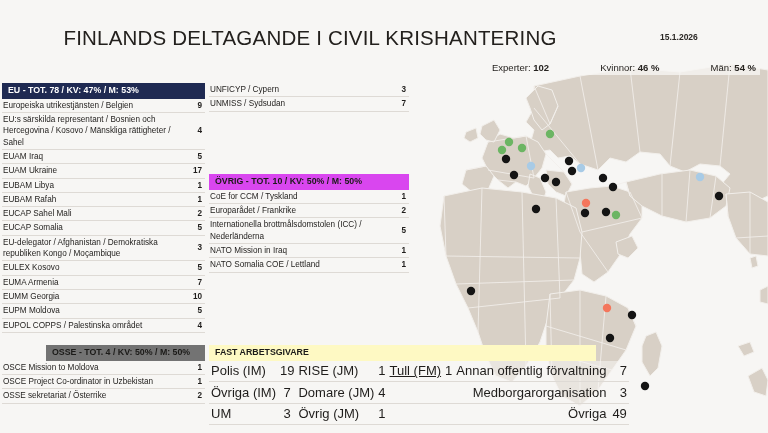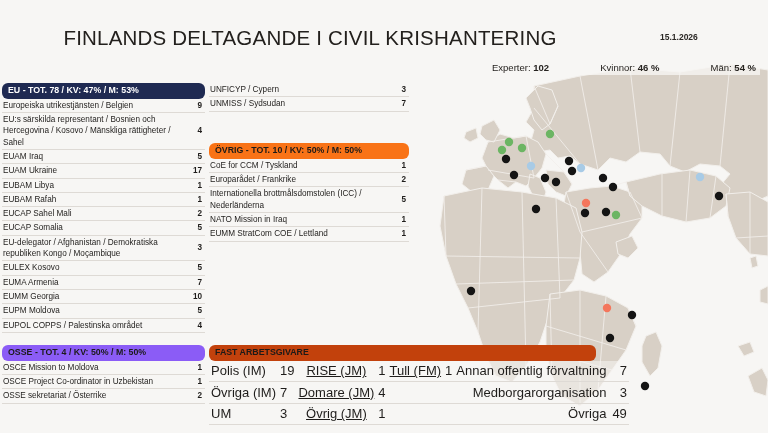--- a/index.html
+++ b/index.html
@@ -58,27 +58,26 @@
   #header-stats .stat b { font-weight: 700; }
 
   
   .panel { position: absolute; }
   .panel-head {
     font-size: 8.8px;
     font-weight: 700;
     padding: 3px 5px 3px 6px;
     line-height: 1.1;
     white-space: nowrap;
-    border-radius: 6px;
   }
   .panel-head.eu   { background: #1f2a52; color: #ffffff; }
   .panel-head.fn   { background: #f4765c; color: #1b1a18; }
-  .panel-head.ovrig{ background: #f97316; color: #1b1a18; }
-  .panel-head.osse { background: #8b5cf6; color: #1b1a18; }
-  .panel-head.fast { background: #c2410c; color: #1b1a18; }
+  .panel-head.ovrig{ background: #d946ef; color: #1b1a18; margin-top: 31px; }
+  .panel-head.osse { background: #737373; color: #1b1a18; margin-left: 44px; }
+  .panel-head.fast { background: #fef9c3; color: #1b1a18; }
 
   .rows { }
   .row {
     display: flex;
     align-items: center;
     border-bottom: 1px solid #dedad5;
     font-size: 8.2px;
     color: #1f1d1b;
     line-height: 1.38;
     padding: 1px 0 1px 0;
@@ -107,22 +106,22 @@
     background: rgba(247,246,244,0.55);
   }
   #fast-table td {
     border-bottom: 1px solid #dedad5;
     padding: 1.5px 2px;
     line-height: 1.35;
     vertical-align: top;
     white-space: nowrap;
   }
   #fast-table td.c1 { width: 86px; text-align: left; }
-  #fast-table td.c2 { width: 36px; }
-  #fast-table td.c3 { width: 68px; text-align: center; text-decoration: underline; }
+  #fast-table td.c2 { width: 36px; text-align: center; }
+  #fast-table td.c3 { width: 68px; text-align: left; }
   #fast-table td.c4 { width: 20px; text-align: center; }
   #fast-table td.c5 { width: 52px; text-align: left; text-decoration: underline; }
   #fast-table td.c6 { width: 10px; text-align: center; }
   #fast-table td.c7 { text-align: right; padding-right: 4px; }
   #fast-table td.c8 { width: 16px; text-align: right; }
   #fast-table tr:last-child td { border-bottom: 1px solid #dedad5; }
 </style>
 </head>
 <body>
 
@@ -329,21 +328,21 @@
         </div>
         <div class="row multi">
           <span class="label">Internationella brottmålsdomstolen (ICC) / Nederländerna</span>
           <span class="val">5</span>
         </div>
         <div class="row">
           <span class="label">NATO Mission in Iraq</span>
           <span class="val">1</span>
         </div>
         <div class="row">
-          <span class="label">EUMM StratCom COE / Lettland</span>
+          <span class="label">NATO Somalia COE / Lettland</span>
           <span class="val">1</span>
         </div>
       </div>
   </div>
 
   <div class="panel" style="left:2px; top:345px; width:203px;">
     <div class="panel-head osse">OSSE - TOT. 4 / KV: 50% / M: 50%</div>
     <div class="rows">
         <div class="row">
           <span class="label">OSCE Mission to Moldova</span>

